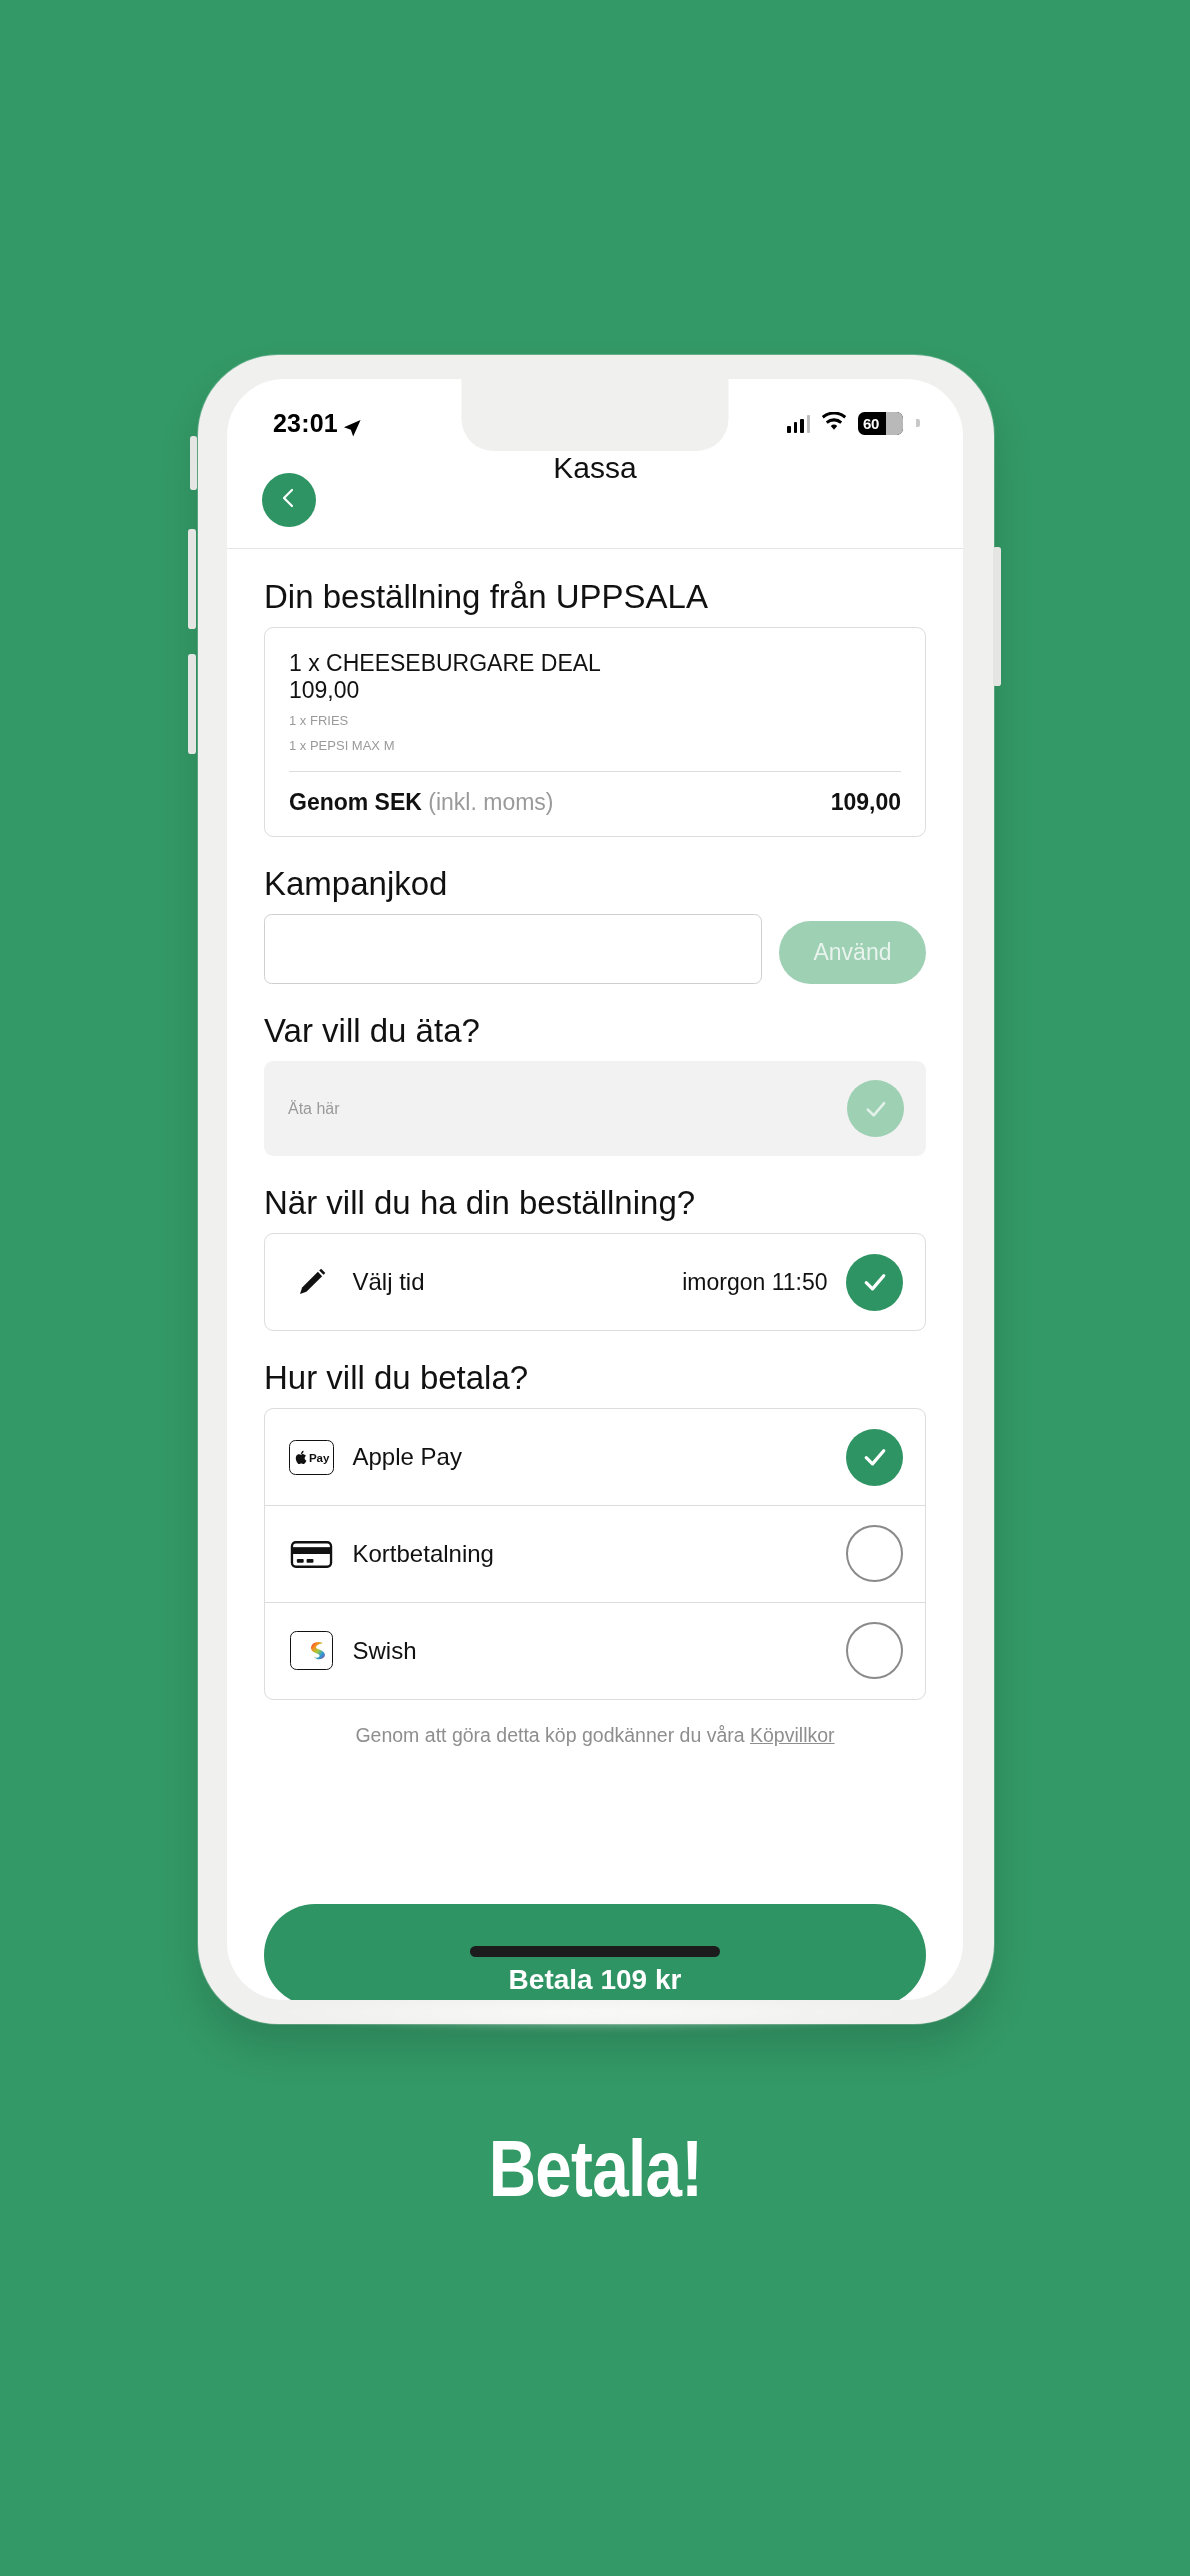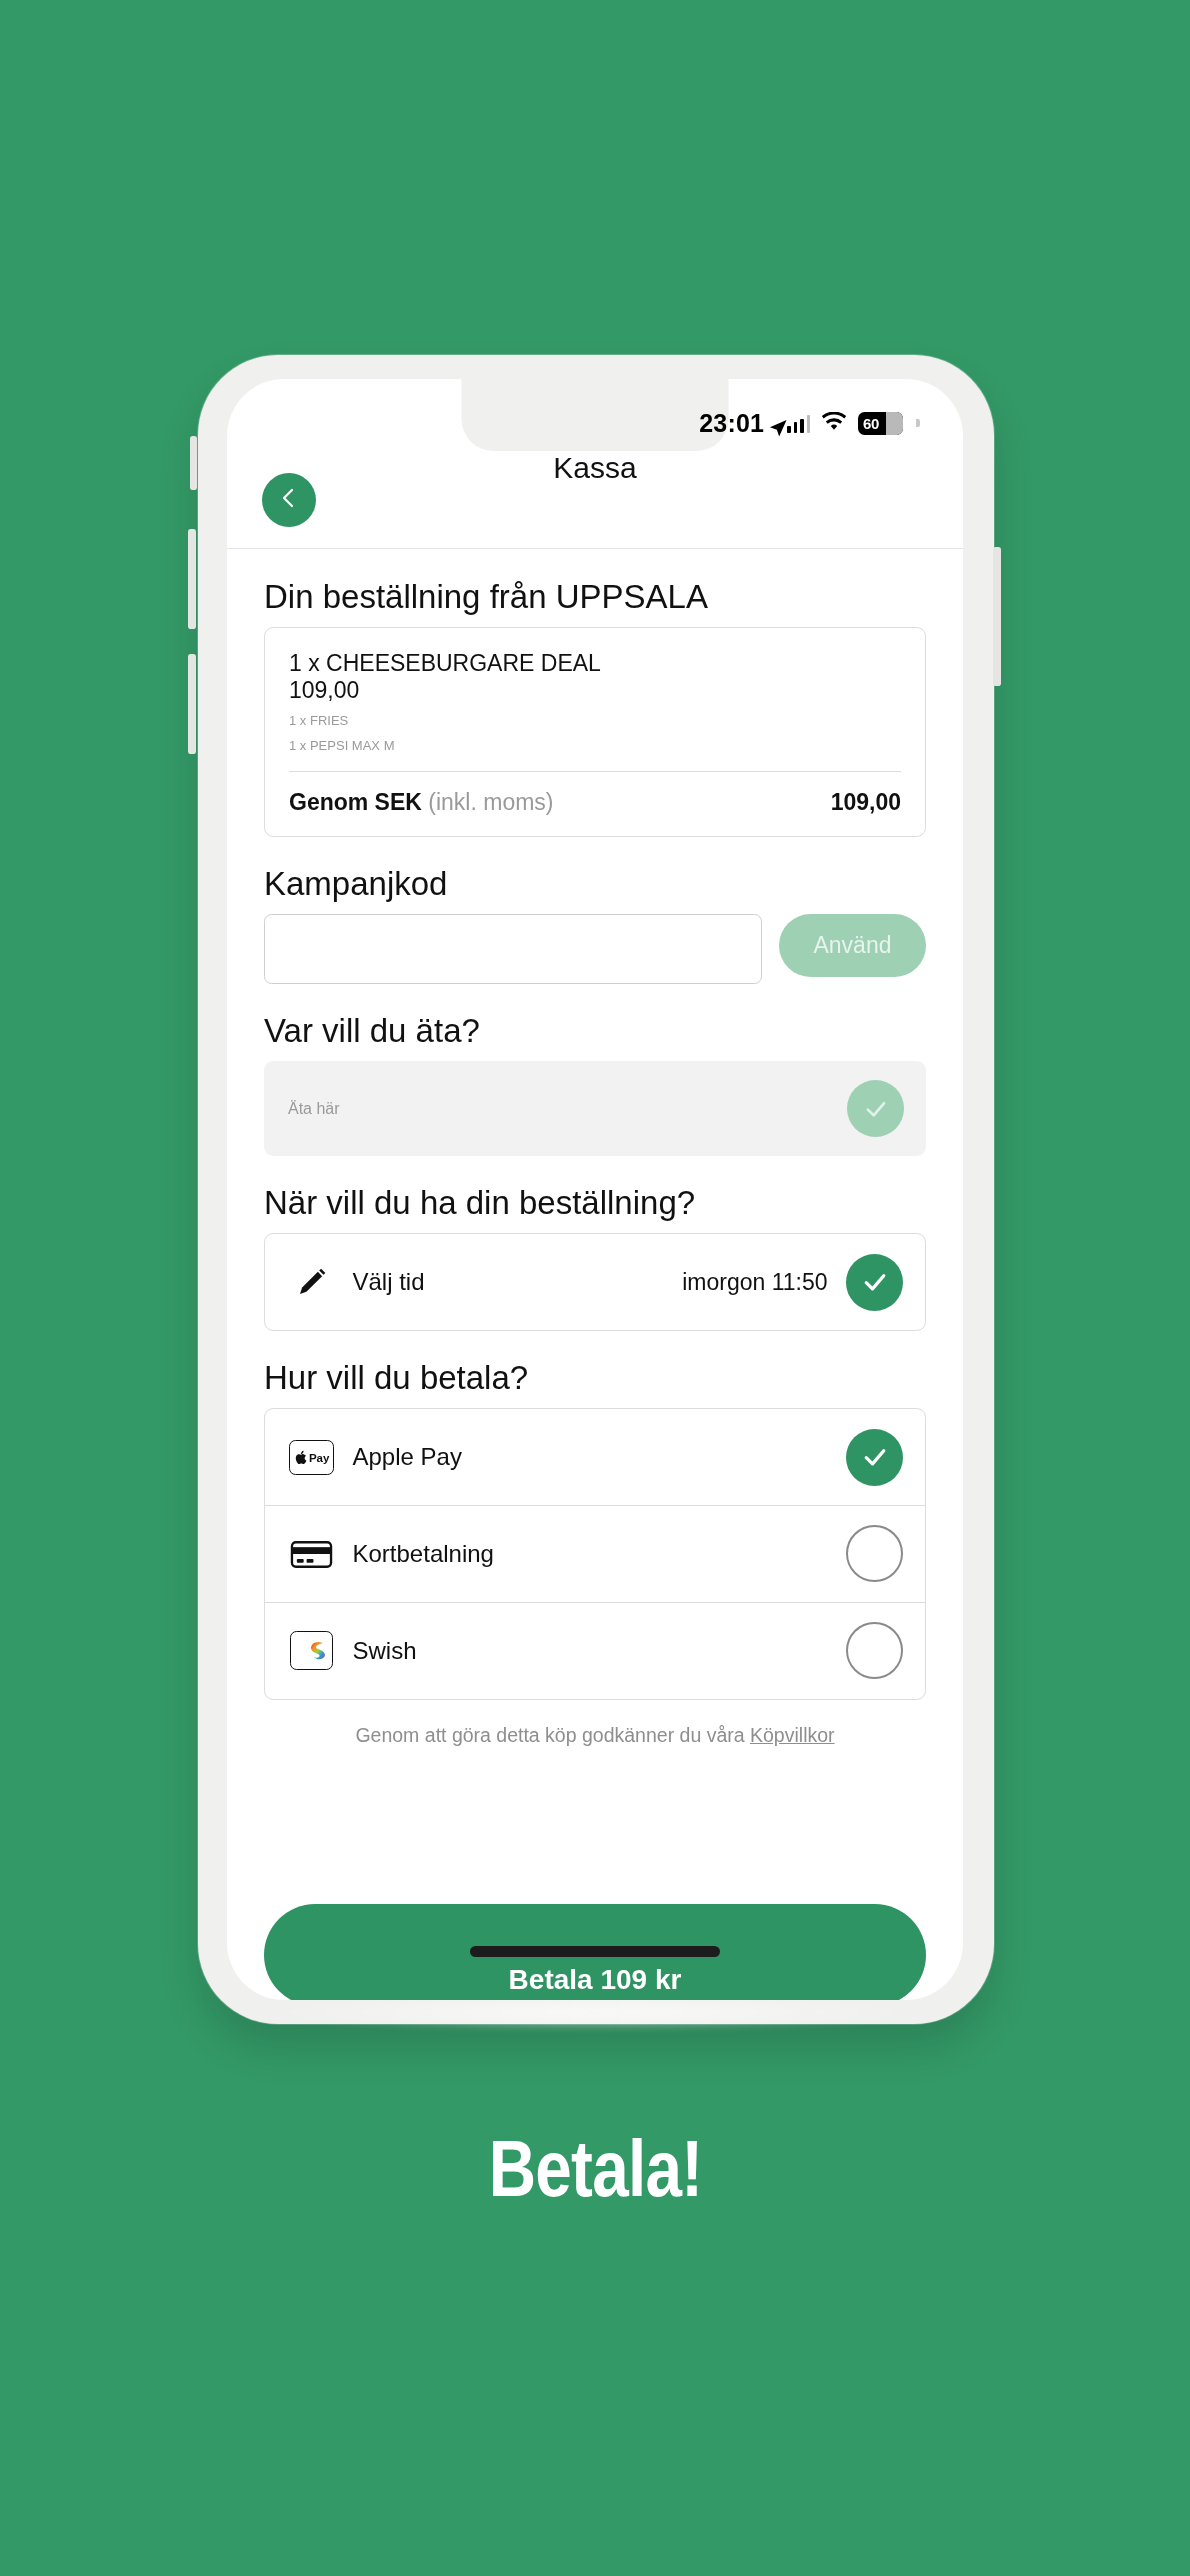--- a/index.html
+++ b/index.html
@@ -48,21 +48,21 @@
     left:50%; transform:translateX(-50%);
     top:0; width:267px; height:72px;
     background:#f0f0ee;
     border-bottom-left-radius:32px;
     border-bottom-right-radius:32px;
   }
 
   
   .statusbar{
     position:absolute; top:0; left:0; right:0; height:72px;
-    display:flex; align-items:center; justify-content:flex-end;
+    display:flex; align-items:center; justify-content:space-between;
     padding:16.7px 43px 0 46px;
   }
   .sb-time{ font-size:25px; font-weight:bold; color:#000; letter-spacing:0.2px;
             display:flex; align-items:center; gap:4.6px; }
   .loc-arrow{ display:inline-block; width:18.5px; height:18.5px; }
   .sb-right{ display:flex; align-items:center; gap:11px; }
   .sig-bars{ display:flex; align-items:flex-end; gap:2.8px; height:18.5px; }
   .sig-bars i{ display:block; width:3.7px; background:#000; border-radius:0.9px; }
   .sig-bars i:nth-child(1){ height:6.5px; }
   .sig-bars i:nth-child(2){ height:10.2px; }
@@ -125,21 +125,21 @@
   .order-div{ height:0.9px; background:#dcdcdc; margin:18.5px 0 16.7px; }
   .order-total{
     display:flex; justify-content:space-between; align-items:baseline;
     font-size:23px; color:#111;
   }
   .order-total b{ font-weight:bold; }
   .order-total .vat{ color:#9a9a9a; font-weight:normal; }
   .order-total .amt{ font-weight:bold; }
 
   
-  .promo-row{ display:flex; align-items:flex-start; gap:16.7px; }
+  .promo-row{ display:flex; align-items:flex-end; gap:16.7px; }
   .promo-input{
     flex:1; height:70px;
     border:0.9px solid #cfcfcf; border-radius:7.4px;
     background:#fff; font-size:23px; padding:0 16.7px;
     font-family:"Liberation Sans", sans-serif; color:#111;
     outline:none;
   }
   .promo-btn{
     width:147px; height:63px; border:none; border-radius:32px;
     background:#9ed0b4; color:#e7f3ec;

